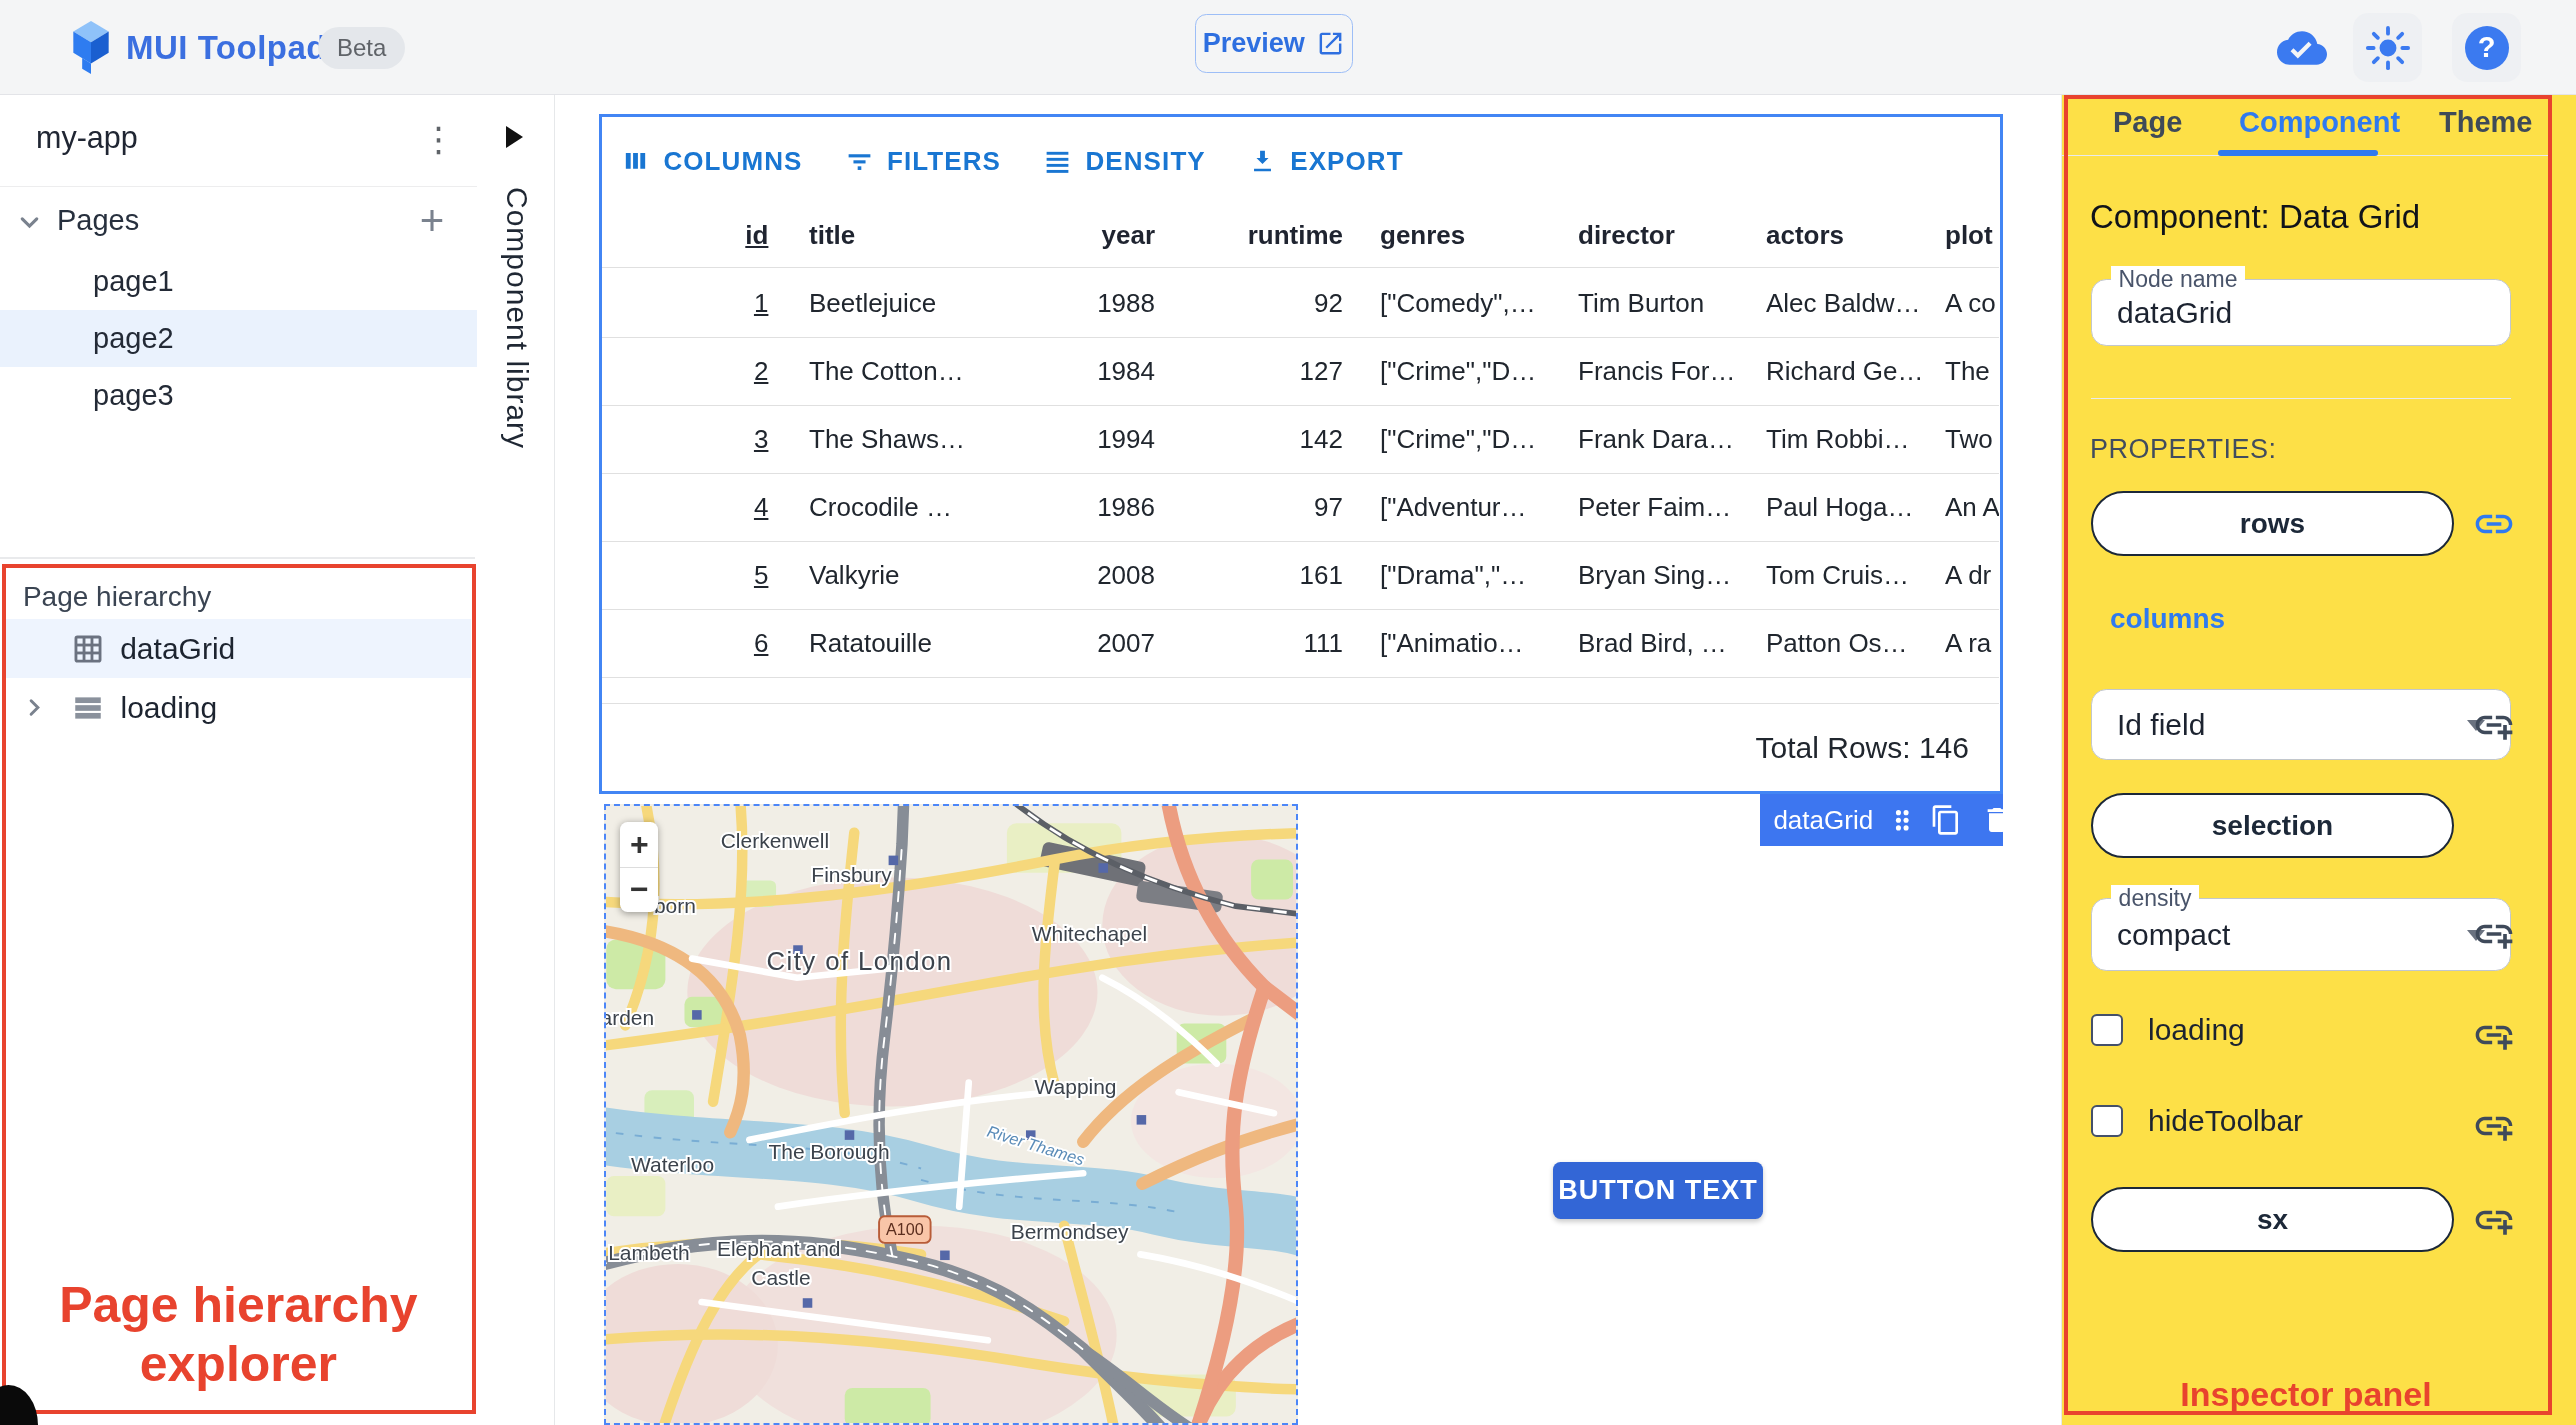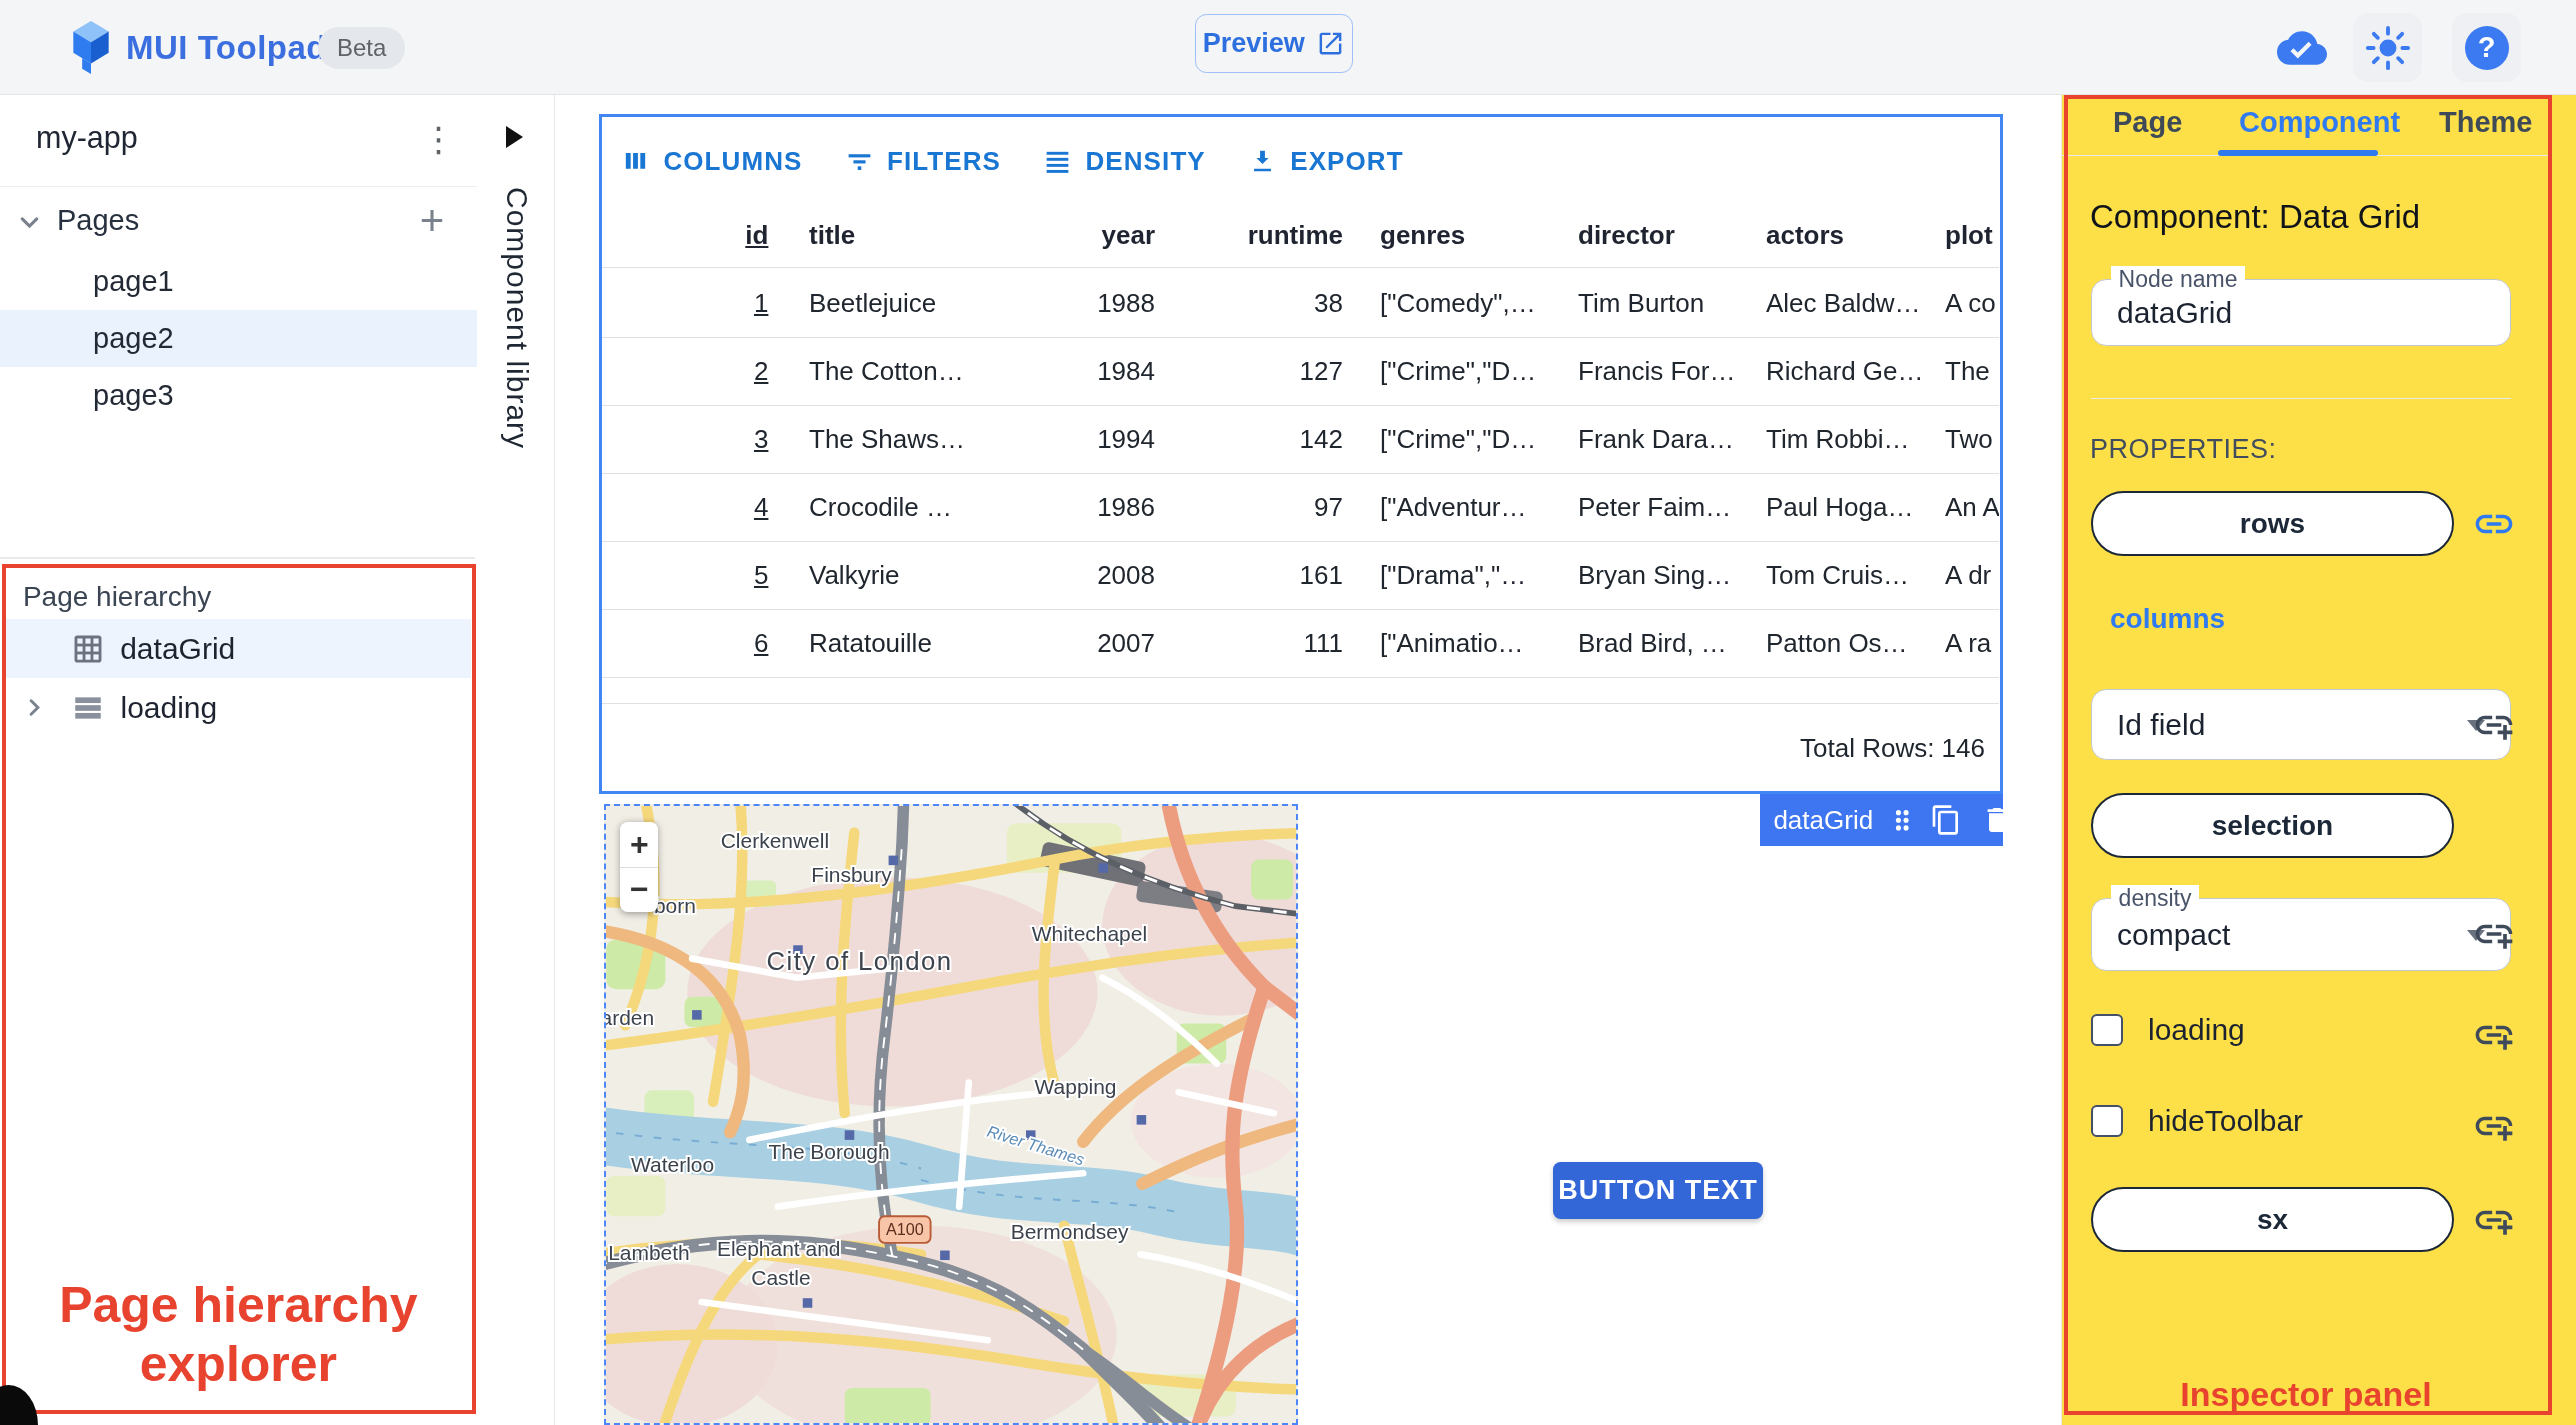--- a/index.html
+++ b/index.html
@@ -71,21 +71,21 @@
   #grid-rows { position:absolute; left:0; top:153px; width:1397px; }
   .gr { display:grid; grid-template-columns:175px 286px 111px 188px 197px 188px 179px 73px; height:68px;
         align-items:center; border-bottom:1px solid #e0e0e0; font-size:26px; color:#20262e; }
   .c-r { text-align:right; }
   .cell { overflow:hidden; white-space:nowrap; }
   .p-id { padding-right:8.6px;text-decoration:underline; } .p-title { padding-left:32px; } .p-year { padding-right:19px; }
   .p-run { padding-right:19px; } .p-gen { padding-left:18px; } .p-dir { padding-left:19px; }
   .p-act { padding-left:19px; } .p-plot { padding-left:19px; }
   #grid-sliver { position:absolute; left:0; top:574px; width:1397px; height:13.4px; border-bottom:1px solid #e0e0e0; }
   #grid-footer { position:absolute; left:0; top:589px; width:1397px; height:84px; display:flex;
-                 align-items:center; justify-content:flex-end; padding-right:14px; font-size:26px; color:#20262e; }
+                 align-items:center; justify-content:flex-end; padding-right:30px; font-size:30px; color:#20262e; }
 
   
   #grid-tag { position:absolute; left:1205px; top:699px; width:243px; height:52px; background:#3d76f0;
               display:flex; align-items:center; color:#fff; padding:0 13.4px; gap:13.4px; }
   #grid-tag .tag-label { font-size:26px; }
   .tag-icon { display:flex; align-items:center; justify-content:center; cursor:pointer; }
 
   
   #map { position:absolute; left:49px; top:709px; width:694px; height:621px; border:2.9px dashed #4c86f8; background:#f1eee6; overflow:hidden; }
   #map svg { position:absolute; left:0; top:0; }
@@ -285,21 +285,21 @@
         <div class="cell p-act">actors</div>
         <div class="cell p-plot">plot</div>
       </div>
 
       <div id="grid-rows">
 
           <div class="gr">
             <div class="cell c-r p-id">1</div>
             <div class="cell p-title">Beetlejuice</div>
             <div class="cell c-r p-year">1988</div>
-            <div class="cell c-r p-run">38</div>
+            <div class="cell c-r p-run">92</div>
             <div class="cell p-gen">["Comedy",…</div>
             <div class="cell p-dir">Tim Burton</div>
             <div class="cell p-act">Alec Baldw…</div>
             <div class="cell p-plot">A co</div>
           </div>
 
           <div class="gr">
             <div class="cell c-r p-id">2</div>
             <div class="cell p-title">The Cotton…</div>
             <div class="cell c-r p-year">1984</div>

